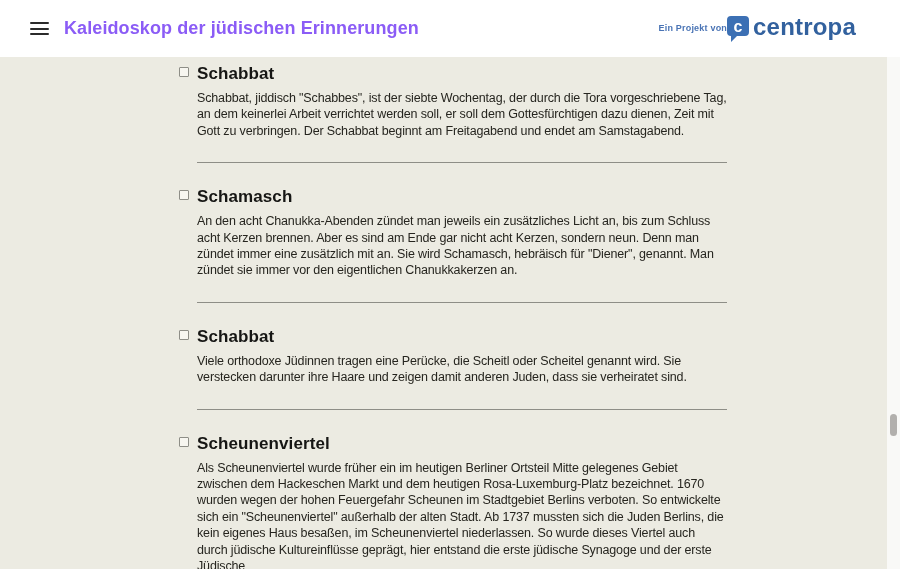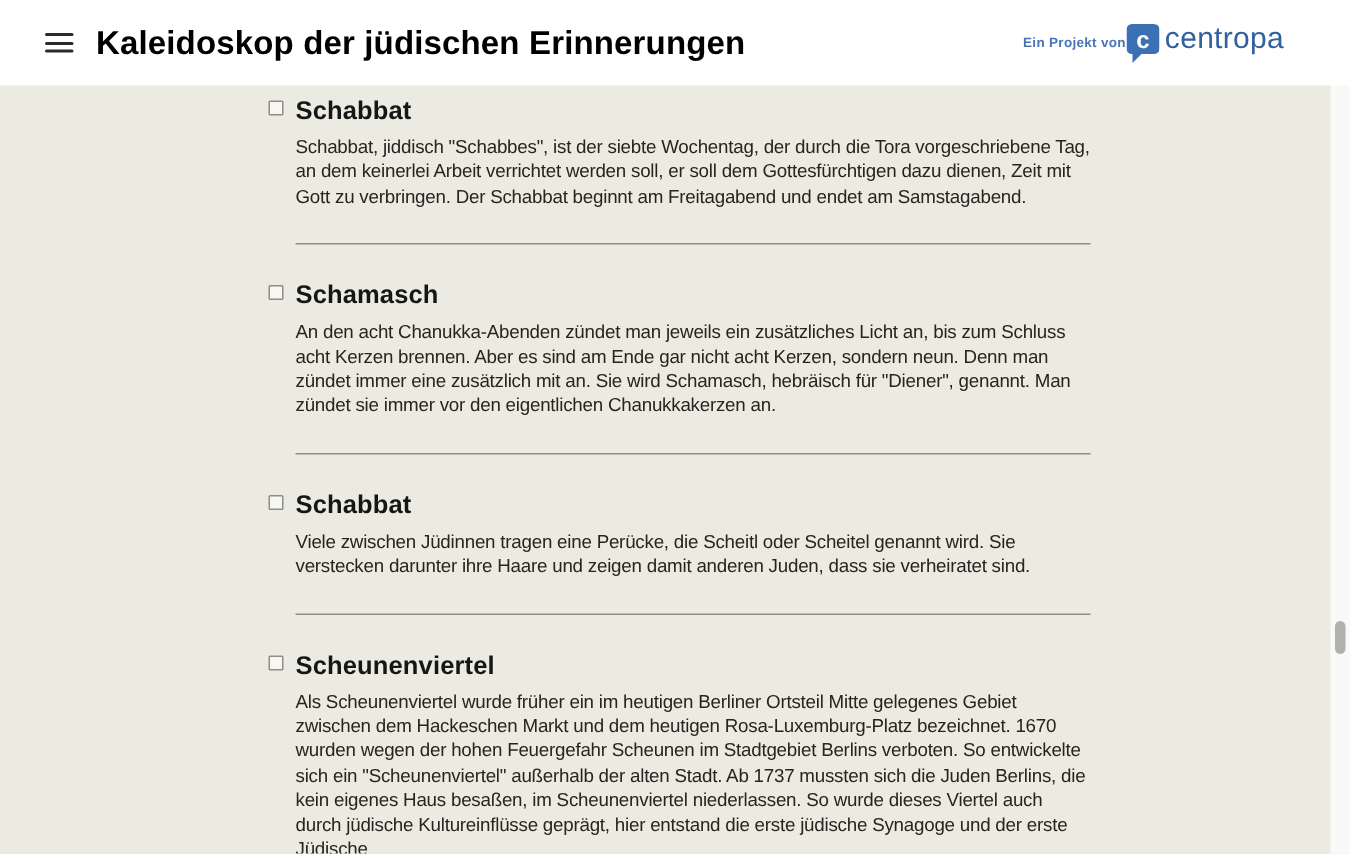--- a/index.html
+++ b/index.html
@@ -34,36 +34,36 @@
     padding: 0 44px 0 30px;
     z-index: 2;
   }
   .hamburger {
     width: 19px; height: 13px;
     display: flex; flex-direction: column; justify-content: space-between;
     cursor: pointer; margin-right: 15px; flex: none;
   }
   .hamburger span { display: block; height: 2px; background: #2b2b2b; border-radius: 1px; }
   h1.page-title {
-    margin: 0; font-size: 22px; font-weight: 700;
-    color: #000000; letter-spacing: .1px; white-space: nowrap;
+    margin: 0; font-size: 18px; font-weight: 700;
+    color: #8b5cf6; letter-spacing: .1px; white-space: nowrap;
   }
   .logo {
     margin-left: auto;
     display: flex; align-items: center;
     cursor: pointer; user-select: none;
   }
   .project-label {
     font-size: 9px; font-weight: 700; color: #4a74b5; letter-spacing: .2px;
     line-height: 11px;
   }
   .brand-row { display: flex; align-items: flex-start; gap: 4px; margin-top: 1px; }
   .brand-icon { width: 22px; height: 26px; flex: none; }
   .brand-name {
-    font-size: 20px; font-weight: 400; color: #32619e;
+    font-size: 24px; font-weight: 700; color: #32619e;
     letter-spacing: .2px; line-height: 21px;
   }
 
   
   main {
     position: absolute; top: 57px; left: 0; right: 13px; bottom: 0;
     overflow: hidden;
     padding-left: 19px;
   }
   .content { width: 548px; margin: 0 auto; padding-top: 6px; }
@@ -126,21 +126,21 @@
   <div class="entry">
     <input type="checkbox" style="">
     <h2 class="term">Schamasch</h2>
     <p class="definition">An den acht Chanukka-Abenden zündet man jeweils ein zusätzliches Licht an, bis zum Schluss acht Kerzen brennen. Aber es sind am Ende gar nicht acht Kerzen, sondern neun. Denn man zündet immer eine zusätzlich mit an. Sie wird Schamasch, hebräisch für "Diener", genannt. Man zündet sie immer vor den eigentlichen Chanukkakerzen an.</p>
     <hr class="divider">
   </div>
 
   <div class="entry">
     <input type="checkbox" style="">
     <h2 class="term">Schabbat</h2>
-    <p class="definition">Viele zwischen Jüdinnen tragen eine Perücke, die Scheitl oder Scheitel genannt wird. Sie verstecken darunter ihre Haare und zeigen damit anderen Juden, dass sie verheiratet sind.</p>
+    <p class="definition">Viele orthodoxe Jüdinnen tragen eine Perücke, die Scheitl oder Scheitel genannt wird. Sie verstecken darunter ihre Haare und zeigen damit anderen Juden, dass sie verheiratet sind.</p>
     <hr class="divider">
   </div>
 
   <div class="entry">
     <input type="checkbox" style="">
     <h2 class="term">Scheunenviertel</h2>
     <p class="definition">Als Scheunenviertel wurde früher ein im heutigen Berliner Ortsteil Mitte gelegenes Gebiet zwischen dem Hackeschen Markt und dem heutigen Rosa-Luxemburg-Platz bezeichnet. 1670 wurden wegen der hohen Feuergefahr Scheunen im Stadtgebiet Berlins verboten. So entwickelte sich ein "Scheunenviertel" außerhalb der alten Stadt. Ab 1737 mussten sich die Juden Berlins, die kein eigenes Haus besaßen, im Scheunenviertel niederlassen. So wurde dieses Viertel auch durch jüdische Kultureinflüsse geprägt, hier entstand die erste jüdische Synagoge und der erste Jüdische</p>
 
   </div>
 </div>

